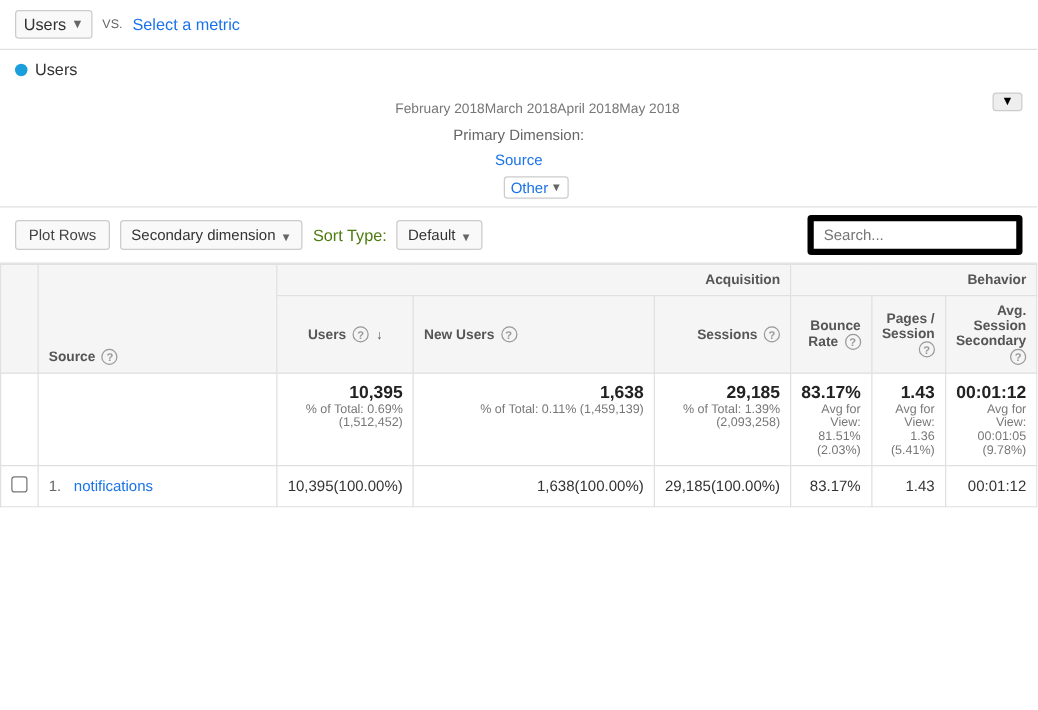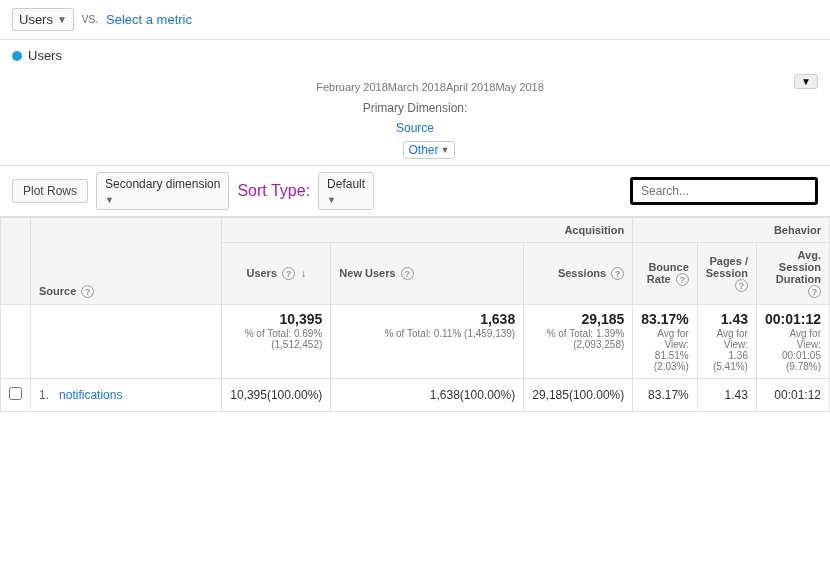--- a/index.html
+++ b/index.html
@@ -100,34 +100,34 @@
       border: 1px solid #ccc;
       background: #f9f9f9;
       color: #444;
       padding: 4px 10px;
       font-size: 12px;
       border-radius: 3px;
       cursor: pointer;
     }
     .btn-plot-rows:disabled { color: #aaa; cursor: default; }
     .dropdown-ctrl {
-      display: flex; align-items: flex-start; gap: 4px;
+      display: flex; align-items: flex-end; gap: 4px;
       border: 1px solid #ccc; background: #f9f9f9;
       border-radius: 3px; padding: 4px 8px;
-      font-size: 12px; cursor: pointer; flex-direction: column;
+      font-size: 12px; cursor: pointer;
     }
     .dropdown-ctrl .arrow { font-size: 9px; color: #666; }
-    .sort-label { color: #a21caf; font-size: 16px; }
+    .sort-label { color: #4d7c0f; font-size: 13px; }
     .search-box {
       margin-left: auto;
-      border: 3px solid #000000;
+      border: 5px solid #000000;
       border-radius: 3px;
       padding: 4px 8px;
       font-size: 12px;
-      width: 188px;
+      width: 172px;
     }
 
     
     .data-table {
       width: 100%;
       border-collapse: collapse;
       font-size: 12px;
     }
     .data-table th, .data-table td {
       border: 1px solid #e0e0e0;
@@ -280,21 +280,21 @@
       </th>
       <th>
         <span>Bounce Rate</span>
         <span class="help-icon">?</span>
       </th>
       <th>
         <span>Pages / Session</span>
         <span class="help-icon">?</span>
       </th>
       <th>
-        <span>Avg. Session Duration</span>
+        <span>Avg. Session Secondary</span>
         <span class="help-icon">?</span>
       </th>
     </tr>
   </thead>
   <tbody>
 
     <tr class="total-row">
       <td></td>
       <td></td>
       <td>

